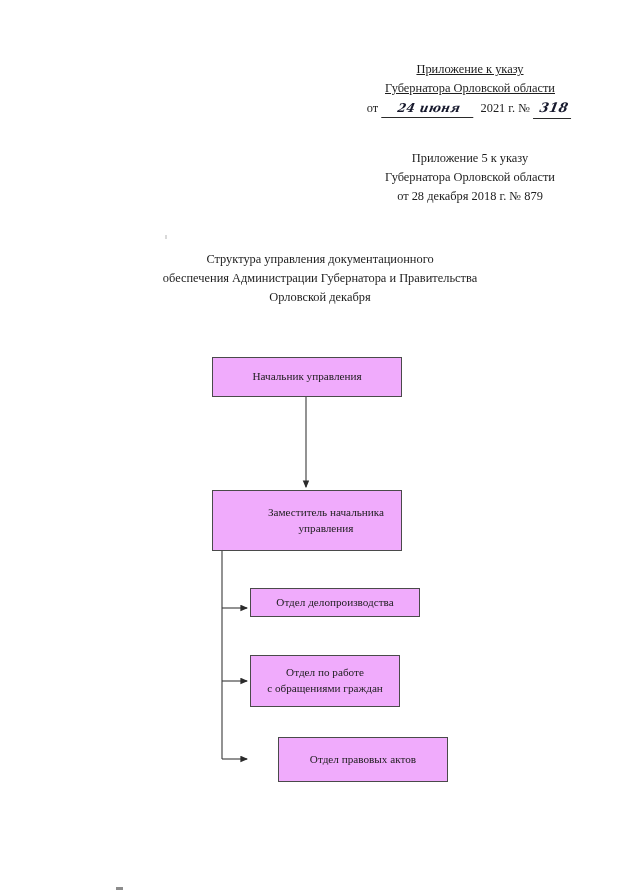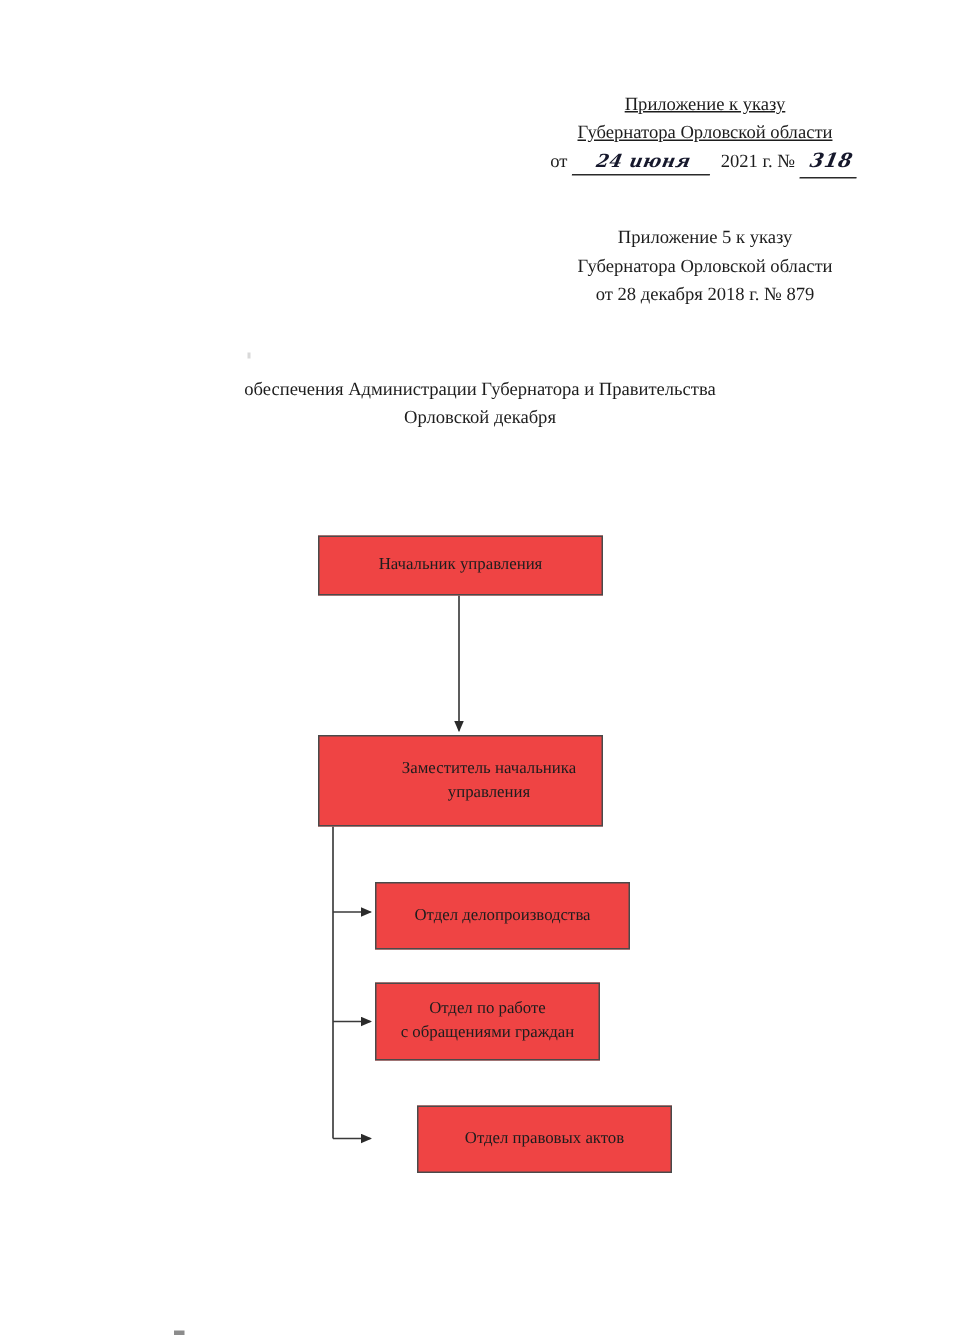--- a/index.html
+++ b/index.html
@@ -90,21 +90,21 @@
     position: absolute;
     left: 0;
     top: 0;
     width: 639px;
     height: 895px;
   }
   .node {
     position: absolute;
     box-sizing: border-box;
     border: 1px solid #4a4a4a;
-    background: #ef4444;
+    background: #f0abfc;
     display: flex;
     align-items: center;
     justify-content: center;
     text-align: center;
     font-size: 11.2px;
     line-height: 1.42;
     color: #1d1d1d;
     padding: 2px 6px;
   }
   #node-head {
@@ -117,21 +117,21 @@
     left: 212px;
     top: 490px;
     width: 190px;
     height: 61px;
     padding-left: 44px;
   }
   #node-dept-0 {
     left: 250px;
     top: 588px;
     width: 170px;
-    height: 45px;
+    height: 29px;
   }
   #node-dept-1 {
     left: 250px;
     top: 655px;
     width: 150px;
     height: 52px;
   }
   #node-dept-2 {
     left: 250px;
     top: 737px;
@@ -190,20 +190,21 @@
     </div>
   </div>
 
   <div class="appendix-block" id="appendix-previous">
     <div class="appendix-line">Приложение 5 к указу</div>
     <div class="appendix-line">Губернатора Орловской области</div>
     <div class="appendix-line">от 28 декабря 2018 г. № 879</div>
   </div>
 
   <div id="doc-title">
+    <div>Структура управления документационного</div>
     <div>обеспечения Администрации Губернатора и Правительства</div>
     <div>Орловской декабря</div>
   </div>
 
   <div id="org-chart">
 
     <svg id="connectors" viewBox="0 0 639 895">
       <defs>
         <marker id="arrowhead" markerWidth="7" markerHeight="7" refX="6" refY="3" orient="auto">
           <polygon points="0,0 7,3 0,6" fill="#2b2b2b"></polygon>

